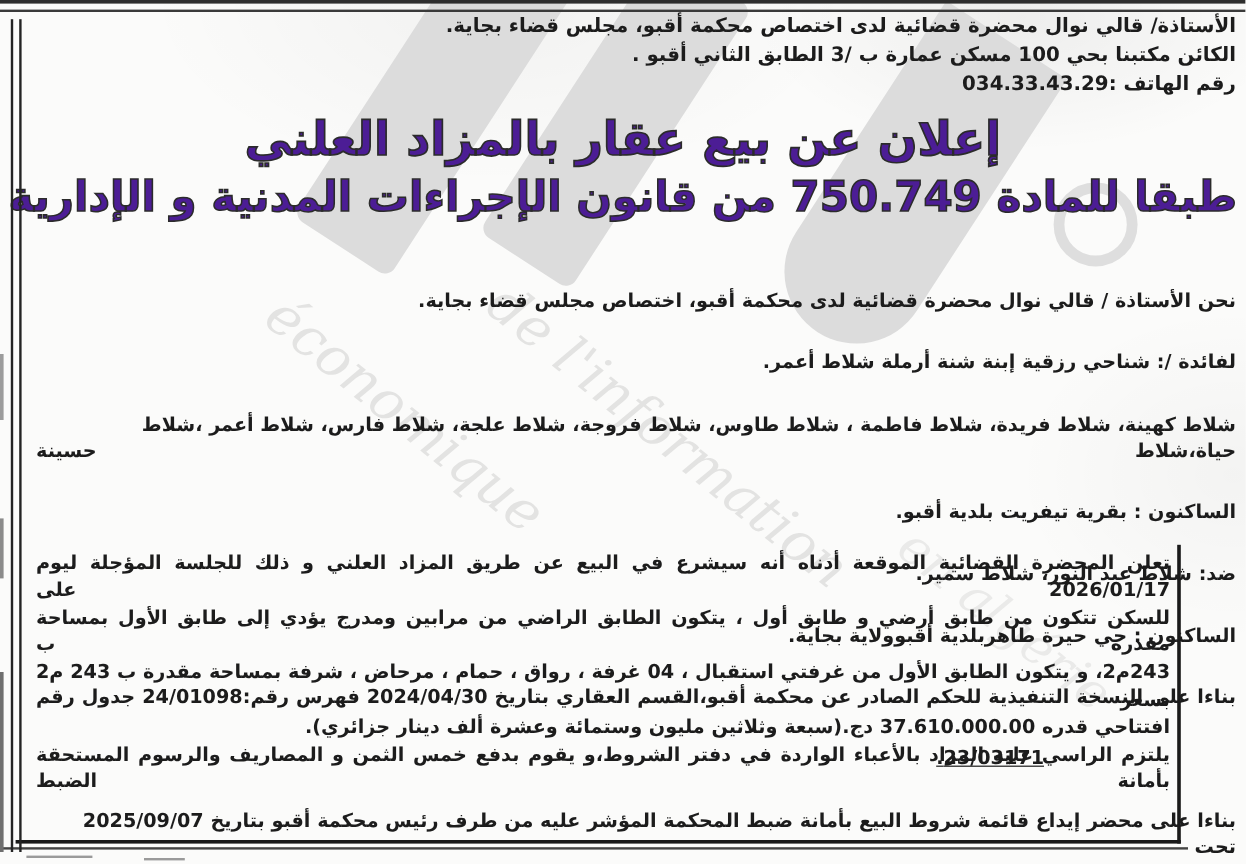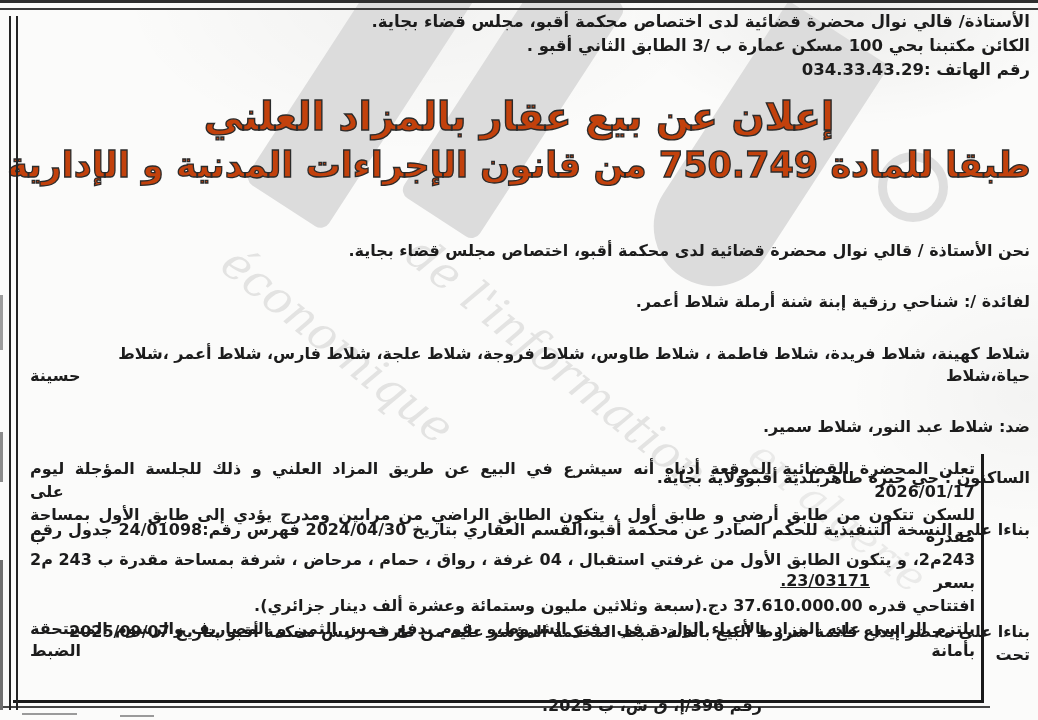--- a/index.html
+++ b/index.html
@@ -27,21 +27,21 @@
   
   .wm{position:absolute;z-index:0;}
   .wm-bar{background:#dcdcdc;border-radius:10px;}
   .wm-ring{border:9px solid #dedede;border-radius:50%;background:transparent;}
   .wm-text{font-family:"DejaVu Serif",serif;font-style:italic;
     color:rgba(40,40,40,0.11);white-space:nowrap;transform-origin:left top;}
   
   .txt{position:absolute;z-index:2;direction:rtl;font-weight:bold;}
   .header-block{top:10px;right:8px;text-align:right;font-size:16.5px;line-height:24px;margin-left:16px;}
   .header-block div{white-space:nowrap;}
-  .title-block{left:0;right:0;text-align:center;color:#c2410c;}
+  .title-block{left:0;right:0;text-align:center;color:#4c1d95;}
   .title-1{position:absolute;top:94px;left:0;right:0;font-size:39px;
     -webkit-text-stroke:1.4px #2b2b2b;letter-spacing:-1px;}
   .title-2{position:absolute;top:145px;left:0;right:0;font-size:35px;
     -webkit-text-stroke:1.3px #2b2b2b;letter-spacing:-1px;}
   .body-block{top:211px;right:8px;left:30px;font-size:16px;line-height:22.3px;}
   .body-block .bl{text-align:right;margin-top:29px;}
   .box-block{top:458px;right:63px;left:30px;font-size:16px;line-height:22.8px;}
   .jfull{text-align:justify;text-align-last:justify;}
   .ind-160{margin-right:160px;text-decoration:underline;}
   .ind-268{margin-right:268px;}
@@ -73,20 +73,21 @@
   <div>رقم الهاتف :034.33.43.29</div>
 </div>
 
 <div class="txt title-1 title-block">إعلان عن بيع عقار بالمزاد العلني</div>
 <div class="txt title-2 title-block">طبقا للمادة 750.749 من قانون الإجراءات المدنية و الإدارية</div>
 
 <div class="txt body-block">
   <div class="bl">نحن الأستاذة / قالي نوال محضرة قضائية لدى محكمة أقبو، اختصاص مجلس قضاء بجاية.</div>
   <div class="bl">لفائدة /: شناحي رزقية إبنة شنة أرملة شلاط أعمر.</div>
   <div class="bl jfull">شلاط كهينة، شلاط فريدة، شلاط فاطمة ، شلاط طاوس، شلاط فروجة، شلاط علجة، شلاط فارس، شلاط أعمر ،شلاط حياة،شلاط حسينة</div>
+  <div class="bl">الساكنون : بقرية تيفريت بلدية أقبو.</div>
   <div class="bl">ضد: شلاط عبد النور، شلاط سمير.</div>
   <div class="bl">الساكنون : حي حيرة طاهربلدية أقبوولاية بجاية.</div>
   <div class="bl jfull">بناءا على النسخة التنفيذية للحكم الصادر عن محكمة أقبو،القسم العقاري بتاريخ 2024/04/30 فهرس رقم:24/01098 جدول رقم</div>
   <div class="bl ind-160">23/03171.</div>
   <div class="bl jfull">بناءا على محضر إيداع قائمة شروط البيع بأمانة ضبط المحكمة المؤشر عليه من طرف رئيس محكمة أقبو بتاريخ 2025/09/07 تحت</div>
   <div class="bl ind-268">رقم 396/إ، ق ش، ب 2025.</div>
 </div>
 
 <div class="txt box-block">
   <div class="bl jfull">تعلن المحضرة القضائية الموقعة أدناه أنه سيشرع في البيع عن طريق المزاد العلني و ذلك للجلسة المؤجلة ليوم 2026/01/17 على</div>

